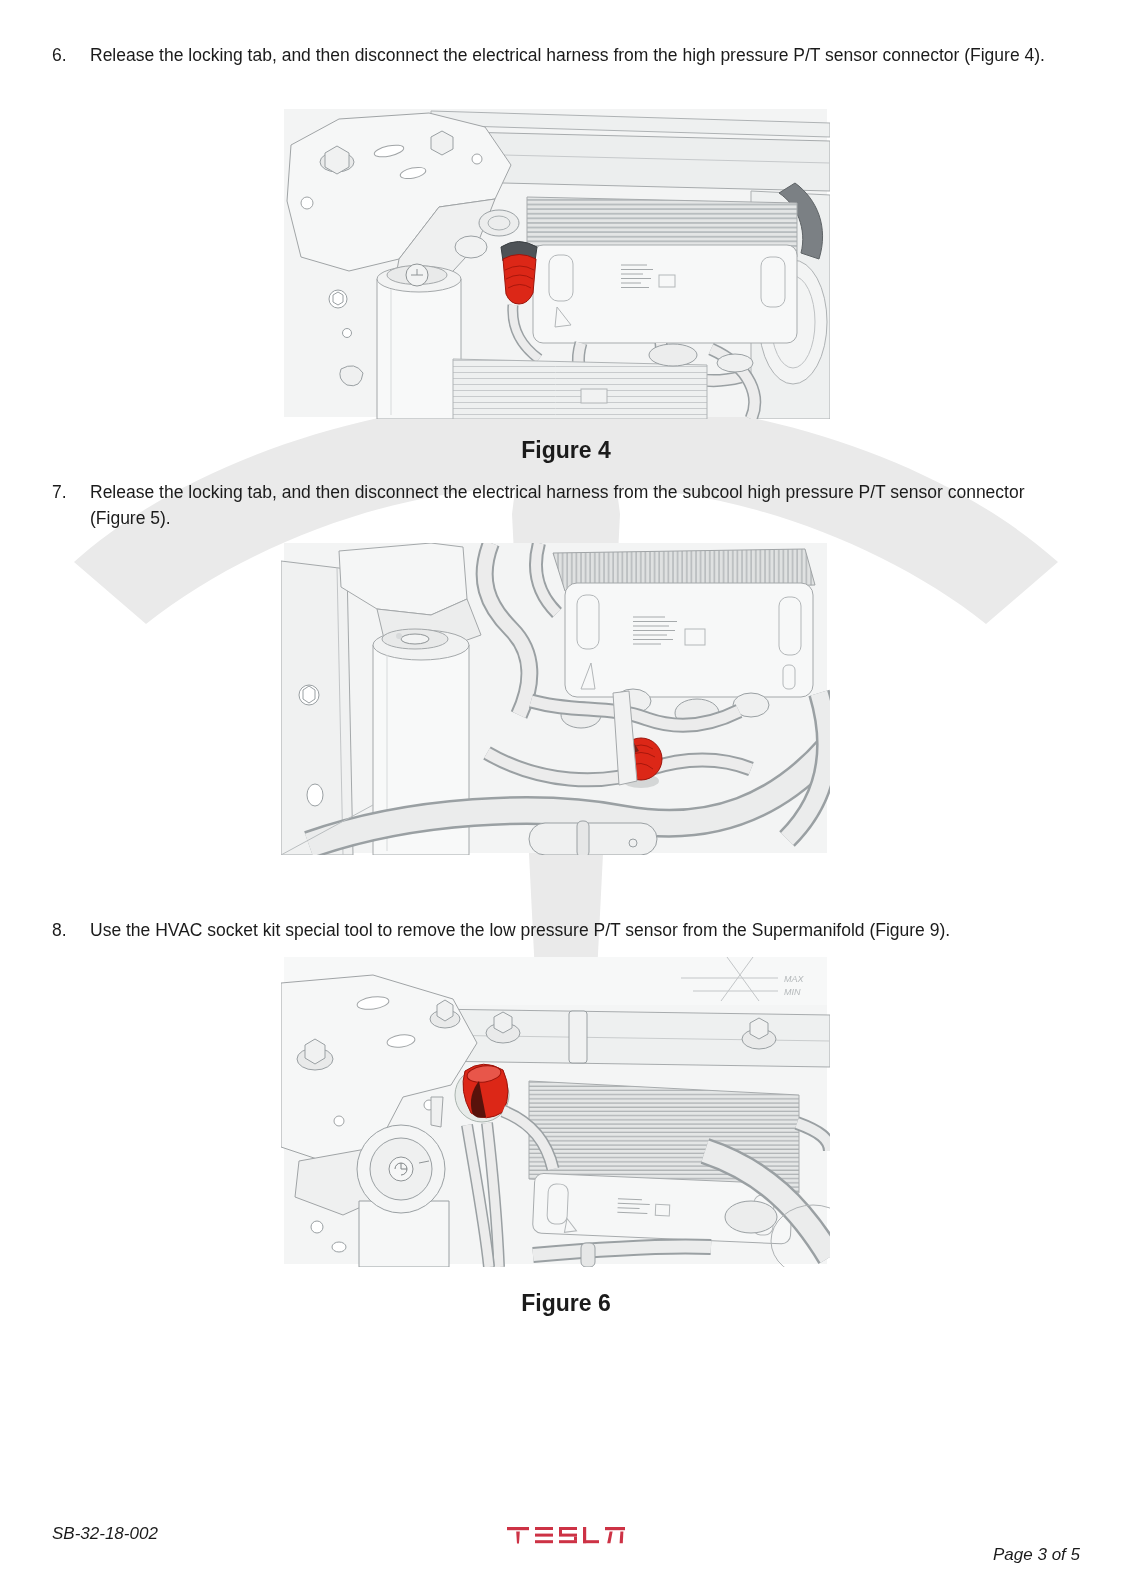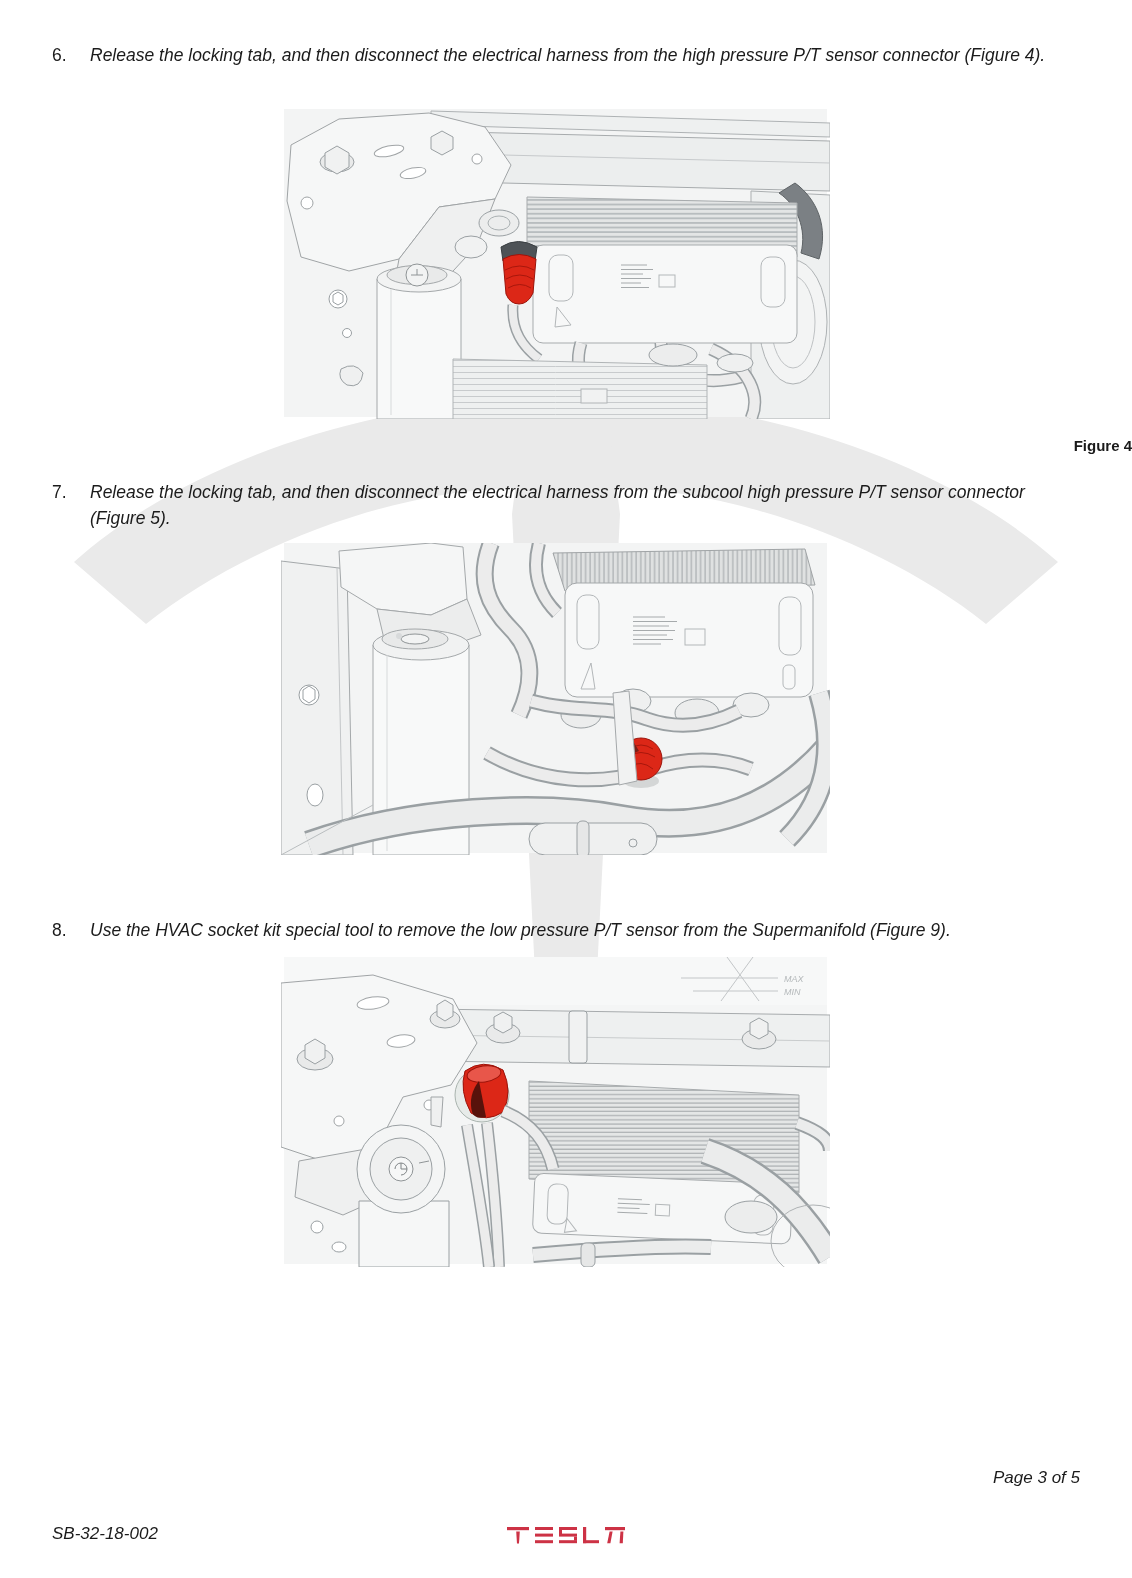--- a/index.html
+++ b/index.html
@@ -3,26 +3,26 @@
 <meta charset="utf-8">
 <style>
   html,body{margin:0;padding:0;background:#ffffff;}
   .page{
     position:relative;width:1132px;height:1578px;background:#ffffff;
     font-family:"Liberation Sans",sans-serif;color:#1b1b1b;overflow:hidden;
   }
   .watermark{position:absolute;left:66px;top:392px;}
   .step{position:absolute;left:52px;width:1004px;display:flex;font-size:17.5px;line-height:26px;}
   .step-num{width:38px;flex:none;}
-  .step-text{width:966px;font-style:italic;}
+  .step-text{width:966px;}
   .figure{position:absolute;left:281px;width:549px;height:312px;}
   .figure svg{display:block;}
-  .caption{position:absolute;left:0;width:100%;text-align:right;font-weight:bold;font-size:15px;}
+  .caption{position:absolute;left:0;width:100%;text-align:center;font-weight:bold;font-size:23px;}
   .doc-num{position:absolute;left:52px;top:1524px;font-style:italic;font-size:17px;}
-  .page-num{position:absolute;right:52px;top:1468px;font-style:italic;font-size:17px;}
+  .page-num{position:absolute;right:52px;top:1545px;font-style:italic;font-size:17px;}
   .brand{position:absolute;left:0;right:0;top:1527px;display:flex;justify-content:center;}
   .wm-label{font-size:9px;font-style:italic;fill:#b4b8ba;font-family:"Liberation Sans",sans-serif;}
 </style>
 </head>
 <body>
 
 <div class="page">
 
   <svg class="watermark" width="1000" height="780" viewBox="0 0 1000 780" aria-hidden="true">
     <g fill="#eaeaea">
@@ -305,20 +305,21 @@
       <path d="M516,168 C538,176 549,184 549,196" stroke="#9aa0a3" stroke-width="14" fill="none"></path>
       <path d="M516,168 C538,176 549,184 549,196" stroke="#ebecec" stroke-width="10" fill="none"></path>
       <path d="M252,300 C320,294 390,290 430,292" stroke="#9aa0a3" stroke-width="16" fill="none"></path>
       <path d="M252,300 C320,294 390,290 430,292" stroke="#ebecec" stroke-width="12" fill="none"></path>
       <rect x="300" y="288" width="14" height="24" rx="5" fill="#e6e7e7" stroke="#9aa0a3"></rect>
       <ellipse cx="470" cy="262" rx="26" ry="16" fill="#eceded" stroke="#9aa0a3"></ellipse>
       <ellipse cx="532" cy="286" rx="42" ry="36" fill="none" stroke="#aeb2b4"></ellipse>
     </svg>
   </div>
 
+  <div class="caption" style="top:1290px">Figure 6</div>
 
   <div class="doc-num">SB-32-18-002</div>
   <div class="brand">
     <svg width="118" height="17" viewBox="0 0 118 17" role="img" aria-label="TESLA">
       <g fill="#cd3245">
         <rect x="0" y="0" width="22" height="3.2"></rect>
         <path d="M9.2,4.4 h3.6 l-0.8,12 h-2 Z"></path>
         <rect x="28" y="0" width="18" height="3"></rect>
         <rect x="28" y="6.6" width="18" height="3"></rect>
         <rect x="28" y="13.2" width="18" height="3"></rect>

